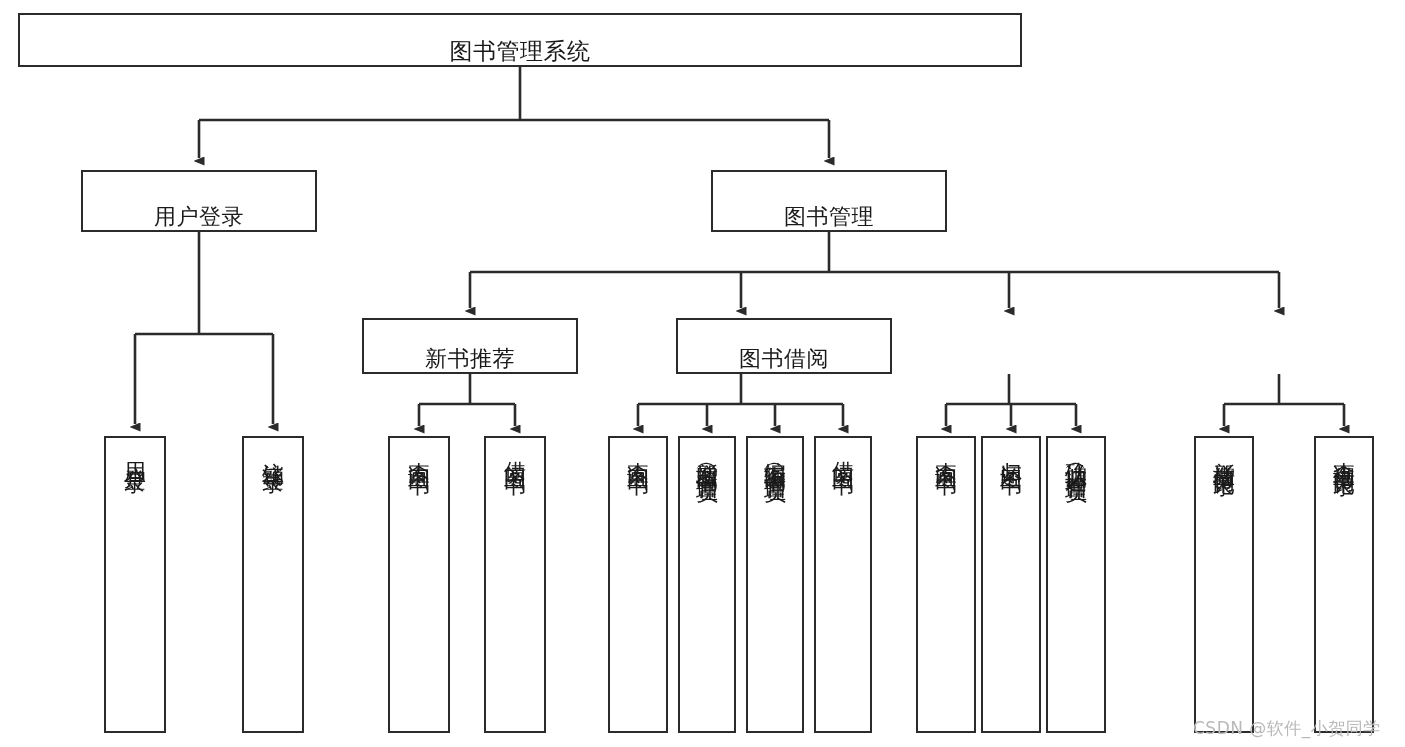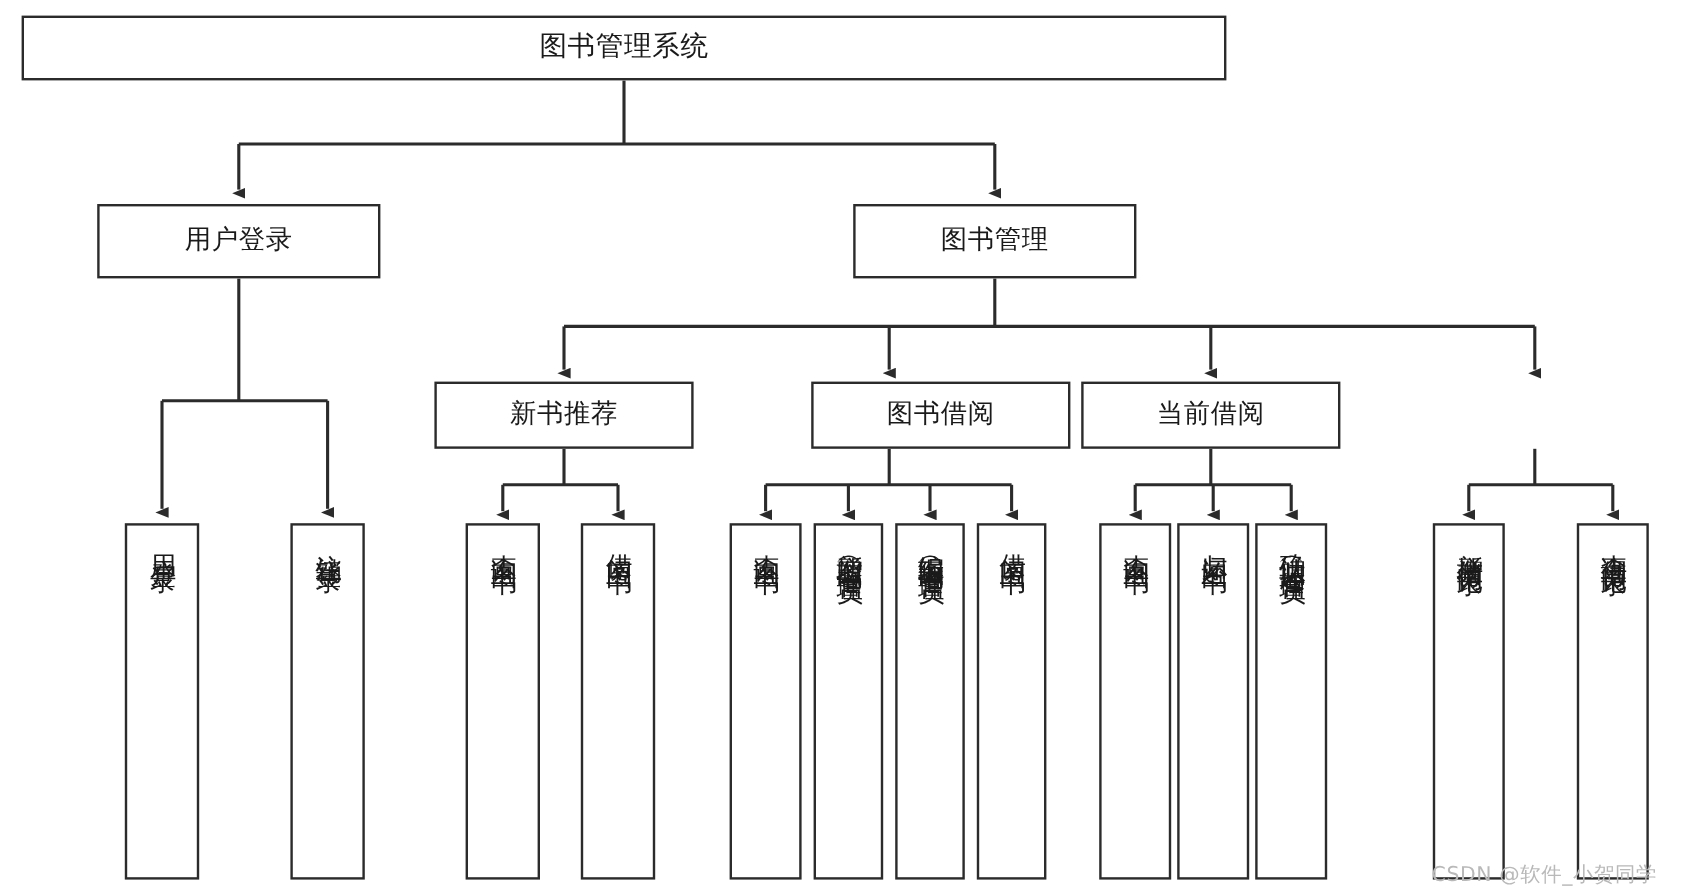--- a/index.html
+++ b/index.html
@@ -23,21 +23,21 @@
     width: 1405px;
     height: 747px;
     pointer-events: none;
   }
   .node {
     position: absolute;
     box-sizing: border-box;
     background: #ffffff;
     border: 2px solid #2b2b2b;
     display: flex;
-    align-items: center;
+    align-items: flex-end;
     justify-content: center;
     color: #1a1a1a;
   }
   .node .label {
     text-align: center;
     line-height: 1.18;
     letter-spacing: 0.5px;
   }
   
   .node.horiz .label {
@@ -138,23 +138,20 @@
   <div class="node horiz" style="left:362px; top:318px; width:216px; height:56px;">
     <span class="label">新书推荐</span>
   </div>
 
   <div class="node horiz" style="left:711px; top:170px; width:236px; height:62px;">
     <span class="label">图书管理</span>
   </div>
   <div class="node horiz" style="left:633px; top:318px; width:216px; height:56px;margin-left:43px;">
     <span class="label">图书借阅</span>
   </div>
-  <div class="node horiz" style="left:901px; top:318px; width:216px; height:56px;">
-    <span class="label">当前借阅</span>
-  </div>
 
   <div class="node vert" style="left:104px; top:436px; width:62px; height:297px;">
     <span class="label">用户登录</span>
   </div>
   <div class="node vert" style="left:242px; top:436px; width:62px; height:297px;">
     <span class="label">注销登录</span>
   </div>
 
   <div class="node vert" style="left:388px; top:436px; width:62px; height:297px;">
     <span class="label">查询图书</span>

